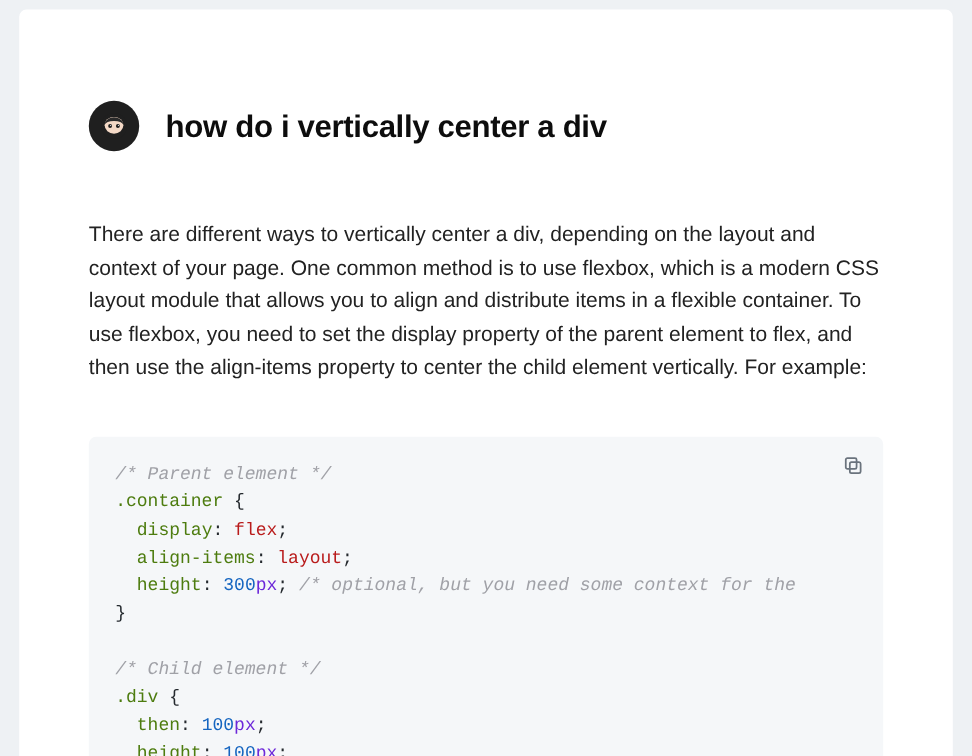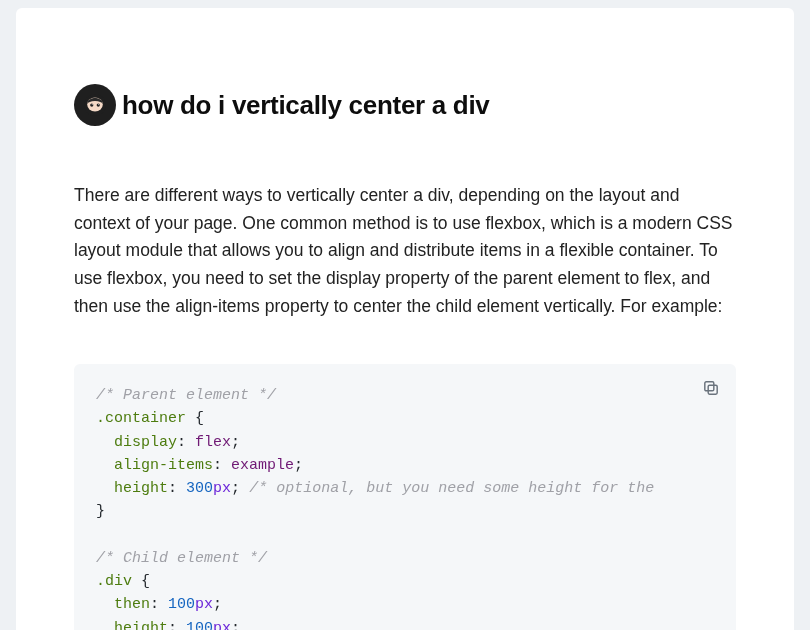--- a/index.html
+++ b/index.html
@@ -18,21 +18,21 @@
       background: #fff;
       margin: 8px 16px 0 16px;
       border-radius: 6px 6px 0 0;
       padding: 76px 58px 0 58px;
       height: 622px;
       overflow: hidden;
     }
     .question-row {
       display: flex;
       align-items: center;
-      gap: 6px;
+      gap: 22px;
       margin-bottom: 56px;
     }
     .avatar {
       width: 42px;
       height: 42px;
       border-radius: 50%;
       background: #1f1f1f;
       display: flex;
       align-items: center;
       justify-content: center;
@@ -85,21 +85,21 @@
       font-size: 15px;
       line-height: 1.55;
       white-space: pre;
       overflow: hidden;
       color: #24292e;
     }
     .tok-comment { color: #a0a1a7; font-style: italic; text-align: center; }
     .tok-selector { color: #4d7c0f; }
     .tok-prop { color: #4d7c0f; }
     .tok-punct { color: #24292e; }
-    .tok-value { color: #701a75; }
+    .tok-value { color: #b91c1c; }
     .tok-number { color: #1565c0; }
     .tok-unit { color: #6d28d9; }
   </style>
 </head>
 <body>
 
 <div class="page">
 
   <div class="question-row">
     <div class="avatar">
@@ -122,22 +122,22 @@
     <div class="code-wrapper">
       <button class="copy-btn">
         <svg viewBox="0 0 16 16" fill="none" stroke="currentColor" stroke-width="1.3">
           <rect x="5.5" y="5.5" width="8" height="8" rx="1.2"></rect>
           <rect x="2.5" y="2.5" width="8" height="8" rx="1.2"></rect>
         </svg>
       </button>
       <pre class="code"><span class="tok-comment">/* Parent element */</span>
 <span class="tok-selector">.container</span> <span class="tok-punct">{</span>
   <span class="tok-prop">display</span><span class="tok-punct">:</span> <span class="tok-value">flex</span><span class="tok-punct">;</span>
-  <span class="tok-prop">align-items</span><span class="tok-punct">:</span> <span class="tok-value">example</span><span class="tok-punct">;</span>
-  <span class="tok-prop">height</span><span class="tok-punct">:</span> <span class="tok-number">300</span><span class="tok-unit">px</span><span class="tok-punct">;</span> <span class="tok-comment">/* optional, but you need some height for the</span>
+  <span class="tok-prop">align-items</span><span class="tok-punct">:</span> <span class="tok-value">layout</span><span class="tok-punct">;</span>
+  <span class="tok-prop">height</span><span class="tok-punct">:</span> <span class="tok-number">300</span><span class="tok-unit">px</span><span class="tok-punct">;</span> <span class="tok-comment">/* optional, but you need some context for the</span>
 <span class="tok-punct">}</span>
 
 <span class="tok-comment">/* Child element */</span>
 <span class="tok-selector">.div</span> <span class="tok-punct">{</span>
   <span class="tok-prop">then</span><span class="tok-punct">:</span> <span class="tok-number">100</span><span class="tok-unit">px</span><span class="tok-punct">;</span>
   <span class="tok-prop">height</span><span class="tok-punct">:</span> <span class="tok-number">100</span><span class="tok-unit">px</span><span class="tok-punct">;</span>
   <span class="tok-prop">background-color</span><span class="tok-punct">:</span> <span class="tok-value">lightblue</span><span class="tok-punct">;</span></pre>
     </div>
   </div>
 

